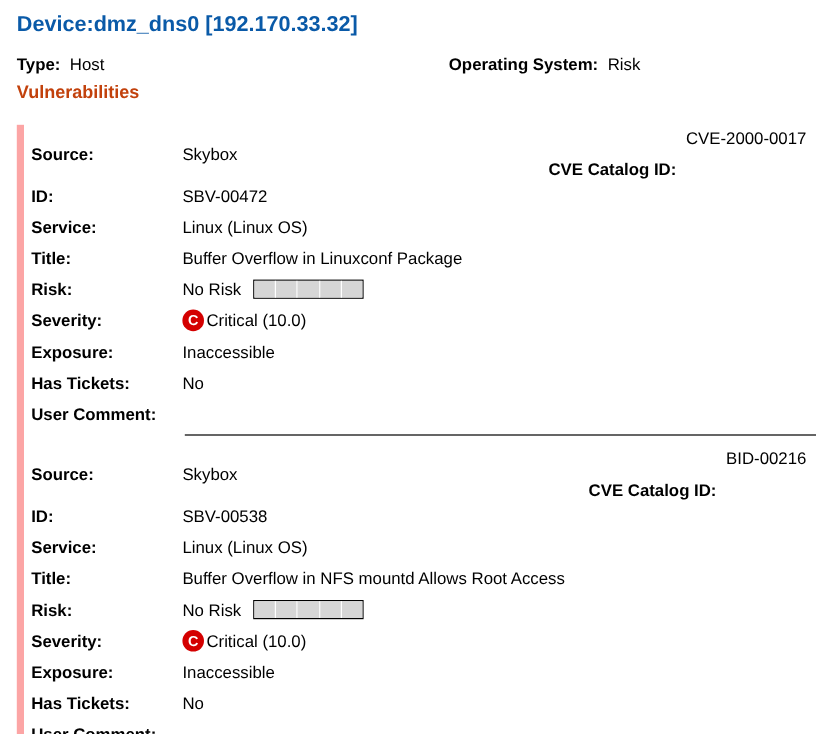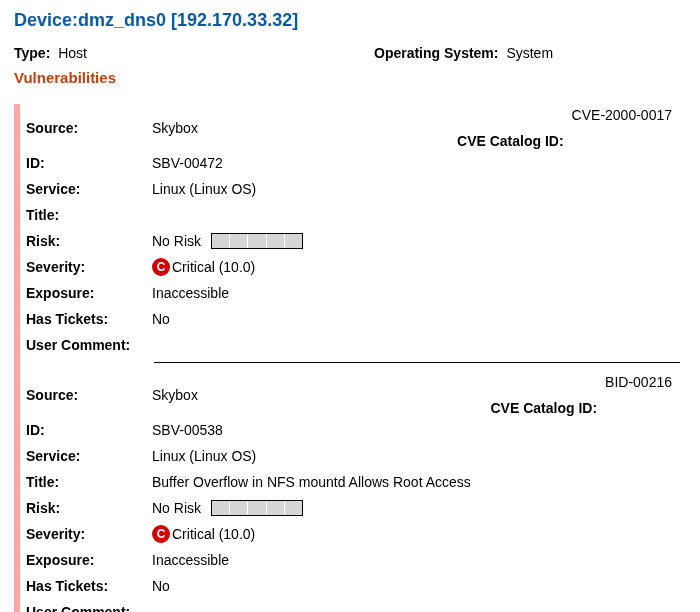--- a/index.html
+++ b/index.html
@@ -111,21 +111,21 @@
 
   <div class="device-title">Device:dmz_dns0 [192.170.33.32]</div>
 
   <div class="meta-row">
     <div class="meta-left">
       <span class="lbl">Type:</span>
       <span class="val">Host</span>
     </div>
     <div class="meta-right">
       <span class="lbl">Operating System:</span>
-      <span class="val">System</span>
+      <span class="val">Risk</span>
     </div>
   </div>
 
   <div class="section-title">Vulnerabilities</div>
 
   <div class="vuln-wrap">
 
     <div class="vuln-block">
       <div class="vrow">
         <div class="vlabel">Source:</div>
@@ -144,20 +144,23 @@
           </div>
       </div>
       <div class="vrow">
         <div class="vlabel">Service:</div>
         <div class="vval">
             <span>Linux (Linux OS)</span>
           </div>
       </div>
       <div class="vrow">
         <div class="vlabel">Title:</div>
+        <div class="vval">
+            <span>Buffer Overflow in Linuxconf Package</span>
+          </div>
       </div>
       <div class="vrow">
         <div class="vlabel">Risk:</div>
         <div class="vval">
           <span>No Risk</span>
           <span class="risk-meter">
             <span class="risk-seg"></span>
             <span class="risk-seg"></span>
             <span class="risk-seg"></span>
             <span class="risk-seg"></span>

